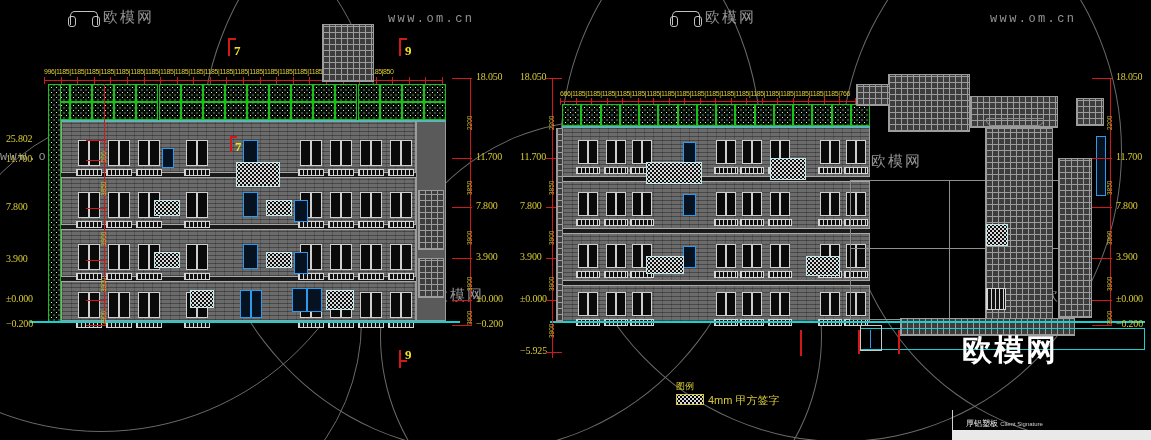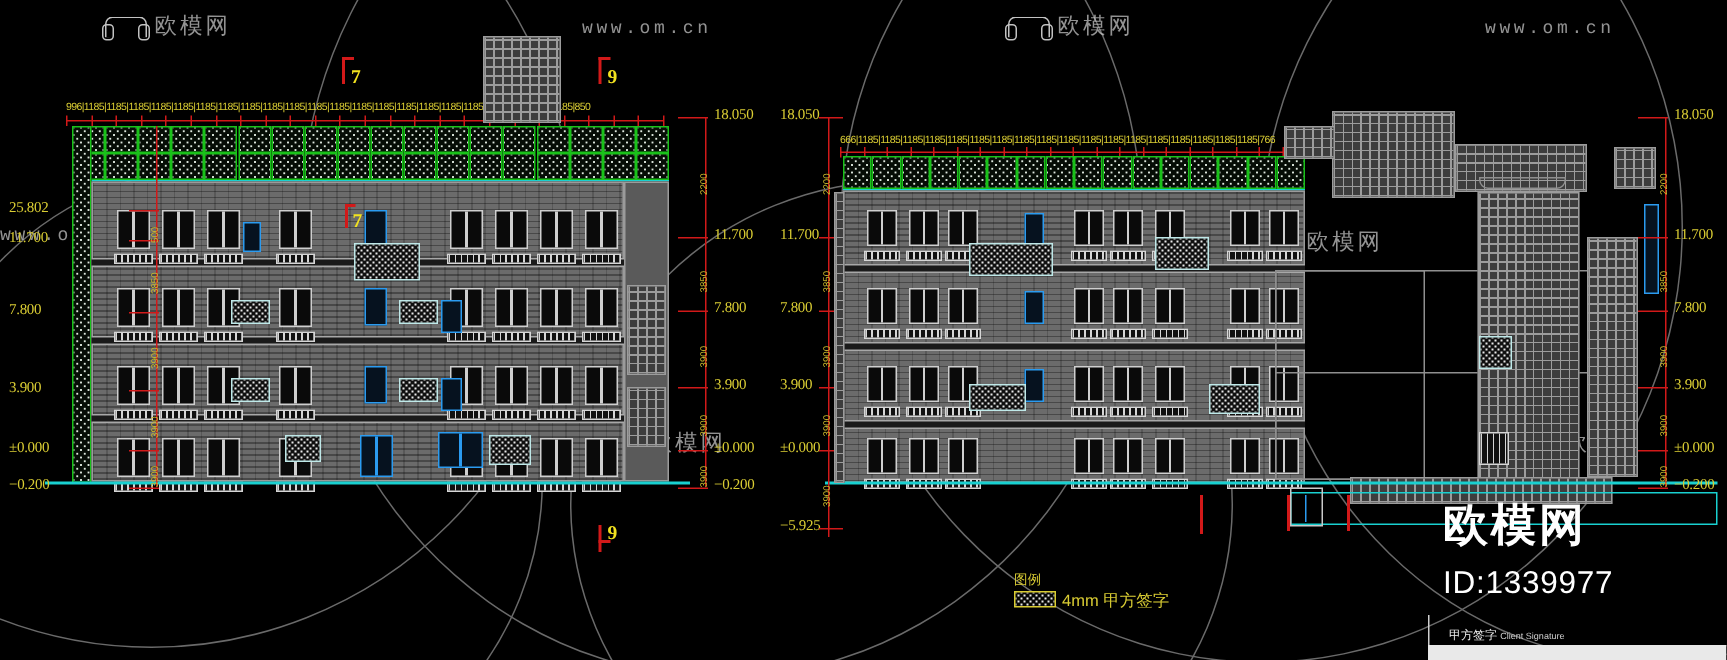--- a/index.html
+++ b/index.html
@@ -564,24 +564,23 @@
 
     <div class="vline red" style="left:280px;top:330px;height:26px;width:1.5px;"></div>
   </div>
 
   <div class="legend-title" style="left:676px;top:380px;">图例</div>
   <div class="legend-sw" style="left:676px;top:394px;"></div>
   <div class="legend-lbl" style="left:708px;top:393px;">4mm 甲方签字</div>
 
   <div class="brand" style="left:962px;top:330px;">
     <div class="brand-name">欧模网</div>
-    <div class="brand-id" style="margin-top:6px;">ID:1339977</div>
   </div>
 
   <div class="framel" style="left:952px;top:410px;width:1px;height:30px;"></div>
   <div class="framel" style="left:952px;top:430px;width:199px;height:1px;"></div>
   <div class="framel" style="left:952px;top:430px;width:199px;height:10px;background:#e9e9e9;"></div>
   <div class="sigtxt" style="left:966px;top:418px;color:#f0f0f0;">
-    <span>甲方签字</span>
+    <span>厚铝塑板</span>
     <span class="en" style="color:#cfcfcf;">Client Signature</span>
   </div>
 
 </div>
 
 </body></html>

